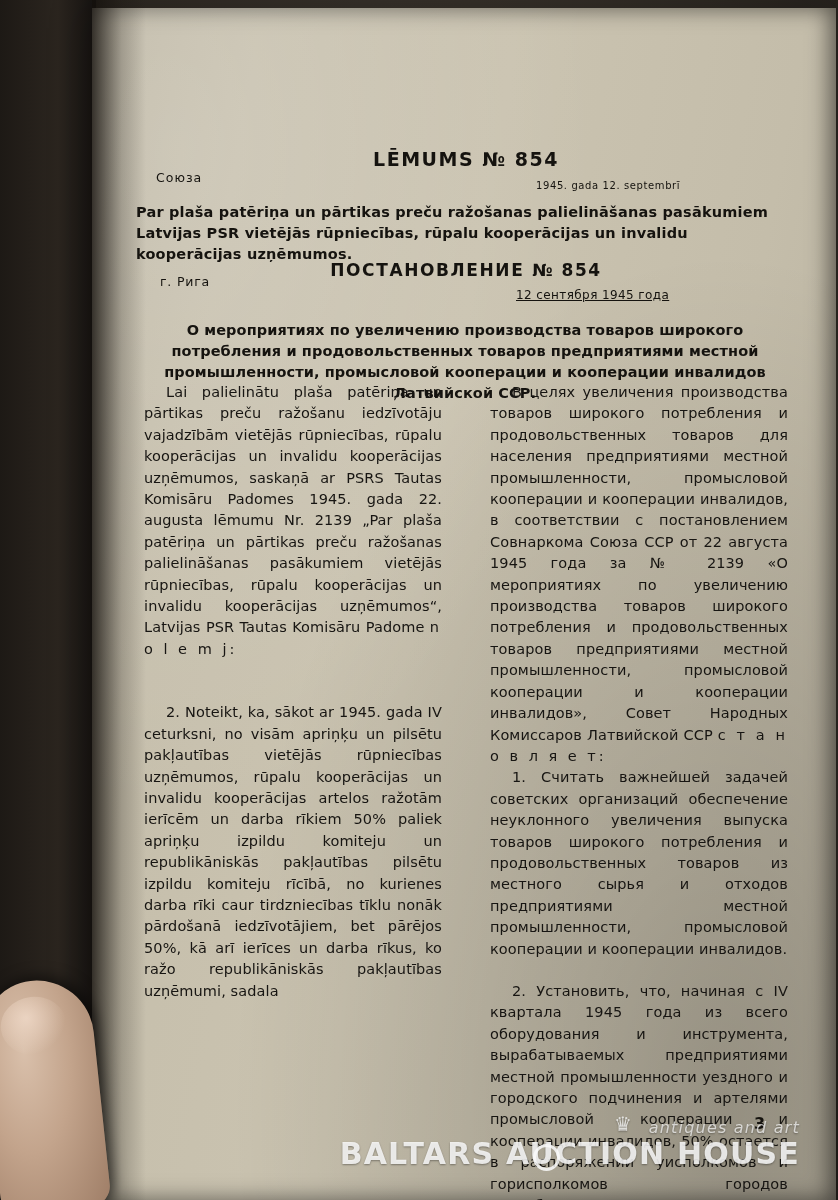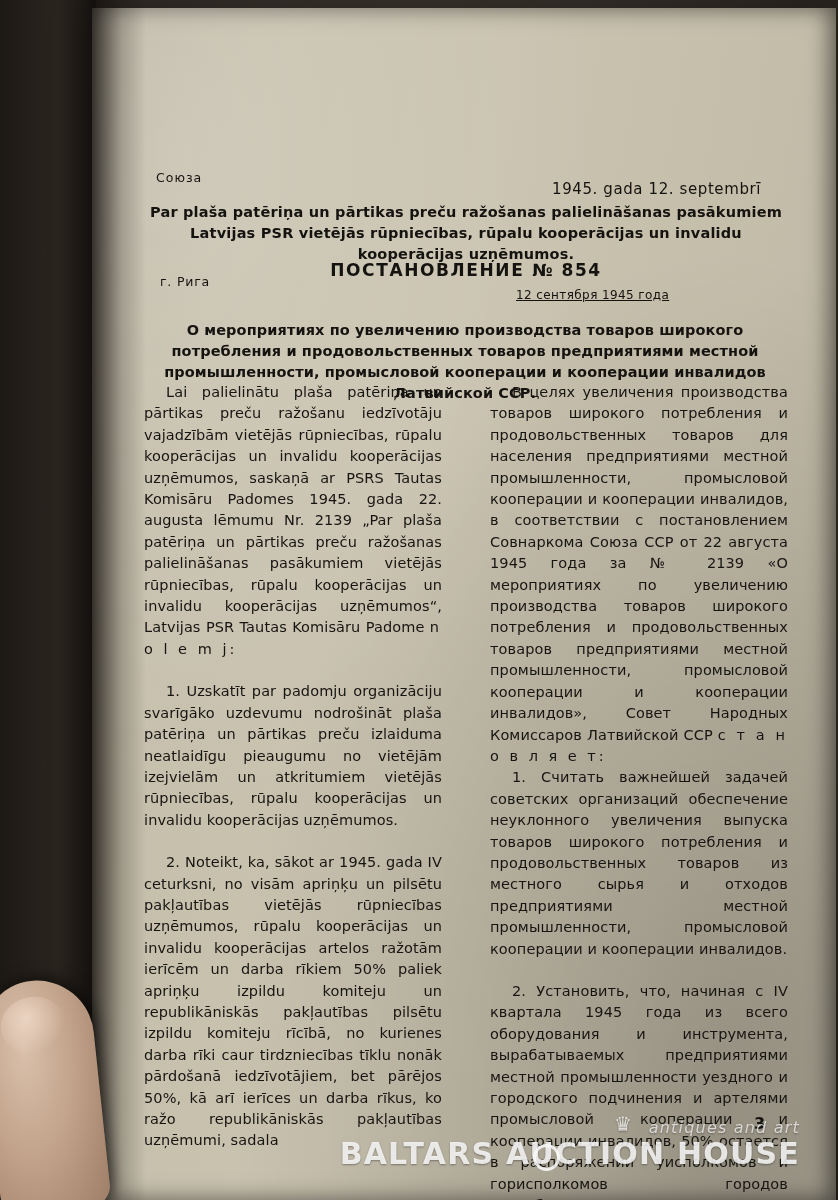--- a/index.html
+++ b/index.html
@@ -95,25 +95,25 @@
     color: #15130f;
   }
   .head-title {
     left: 0; top: 140px; width: 648px;
     text-align: center;
     font-size: 19px;
     font-weight: bold;
     letter-spacing: 1.5px;
   }
   .place-lv { left: 14px; top: 162px; font-size: 12.5px; letter-spacing: 1px; }
-  .date-lv  { left: 394px; top: 172px; font-size: 15px; letter-spacing: 0.6px; margin-left: 16px; }
+  .date-lv  { left: 394px; top: 172px; font-size: 10px; letter-spacing: 0.6px; }
 
   .subtitle-lv {
     left: -6px; top: 194px; width: 660px;
-    text-align: center;
+    text-align: left;
     font-size: 14.5px;
     font-weight: bold;
     line-height: 21px;
     letter-spacing: 0.2px;
   }
 
   .head-title-ru {
     left: 0; top: 252px; width: 648px;
     text-align: center;
     font-size: 17px;
@@ -206,33 +206,33 @@
 
 <div id="page">
   <div class="backdrop"></div>
   <div class="book-edge"></div>
   <div class="paper"></div>
   <div class="gutter"></div>
   <div class="thumb"></div>
 
   <div class="content">
 
+    <div class="t head-title">LĒMUMS № 854</div>
     <div class="t place-lv">Союза</div>
     <div class="t date-lv">1945. gada 12. septembrī</div>
     <div class="t subtitle-lv">Par plaša patēriņa un pārtikas preču ražošanas palielināšanas pasākumiem Latvijas PSR vietējās rūpniecības, rūpalu kooperācijas un invalidu kooperācijas uzņēmumos.</div>
 
     <div class="t head-title-ru">ПОСТАНОВЛЕНИЕ № 854</div>
     <div class="t place-ru">г. Рига</div>
     <div class="t date-ru">12 сентября 1945 года</div>
     <div class="t subtitle-ru">О мероприятиях по увеличению производства товаров широкого потребления и продовольственных товаров предприятиями местной промышленности, промысловой кооперации и кооперации инвалидов Латвийской ССР.</div>
 
     <div class="col left">
       <p class="indent"><span>Lai palielinātu plaša patēriņa un pārtikas preču ražošanu iedzīvotāju vajadzībām vietējās rūpniecības, rūpalu kooperācijas un invalidu kooperācijas uzņēmumos, saskaņā ar PSRS Tautas Komisāru Padomes 1945. gada 22. augusta lēmumu Nr. 2139 „Par plaša patēriņa un pārtikas preču ražošanas palielināšanas pasākumiem vietējās rūpniecības, rūpalu kooperācijas un invalidu kooperācijas uzņēmumos“, Latvijas PSR Tautas Komisāru Padome</span> <span class="spaced">n o l e m j:</span></p>
       <div class="gap"></div>
-      <p class="indent">1. Uzskatīt par padomju organizāciju svarīgāko uzdevumu nodrošināt plaša patēriņa un pārtikas preču izlaiduma neatlaidīgu pieaugumu no vietējām izejvielām un atkritumiem vietējās rūpniecības, rūpalu kooperācijas un invalidu kooperācijas uzņēmumos.</p>
       <div class="gap"></div>
       <p class="indent">2. Noteikt, ka, sākot ar 1945. gada IV ceturksni, no visām apriņķu un pilsētu pakļautības vietējās rūpniecības uzņēmumos, rūpalu kooperācijas un invalidu kooperācijas artelos ražotām ierīcēm un darba rīkiem 50% paliek apriņķu izpildu komiteju un republikāniskās pakļautības pilsētu izpildu komiteju rīcībā, no kurienes darba rīki caur tirdzniecības tīklu nonāk pārdošanā iedzīvotājiem, bet pārējos 50%, kā arī ierīces un darba rīkus, ko ražo republikāniskās pakļautības uzņēmumi, sadala</p>
     </div>
 
     <div class="col right">
       <p class="indent"><span>В целях увеличения производства товаров широкого потребления и продовольственных товаров для населения предприятиями местной промышленности, промысловой кооперации и кооперации инвалидов, в соответствии с постановлением Совнаркома Союза ССР от 22 августа 1945 года за № 2139 «О мероприятиях по увеличению производства товаров широкого потребления и продовольственных товаров предприятиями местной промышленности, промысловой кооперации и кооперации инвалидов», Совет Народных Комиссаров Латвийской ССР</span> <span class="spaced">с т а н о в л я е т:</span></p>
       <p class="indent">1. Считать важнейшей задачей советских организаций обеспечение неуклонного увеличения выпуска товаров широкого потребления и продовольственных товаров из местного сырья и отходов предприятиями местной промышленности, промысловой кооперации и кооперации инвалидов.</p>
       <div class="gap"></div>
       <p class="indent">2. Установить, что, начиная с IV квартала 1945 года из всего оборудования и инструмента, вырабатываемых предприятиями местной промышленности уездного и городского подчинения и артелями промысловой кооперации и кооперации инвалидов, 50% остается в распоряжении уисполкомов и горисполкомов городов республиканского подчинения, из которых инструмент направляется через торговую сеть для продажи населению, остальные 50%, а также оборудование и инструмент, выра-</p>
     </div>

